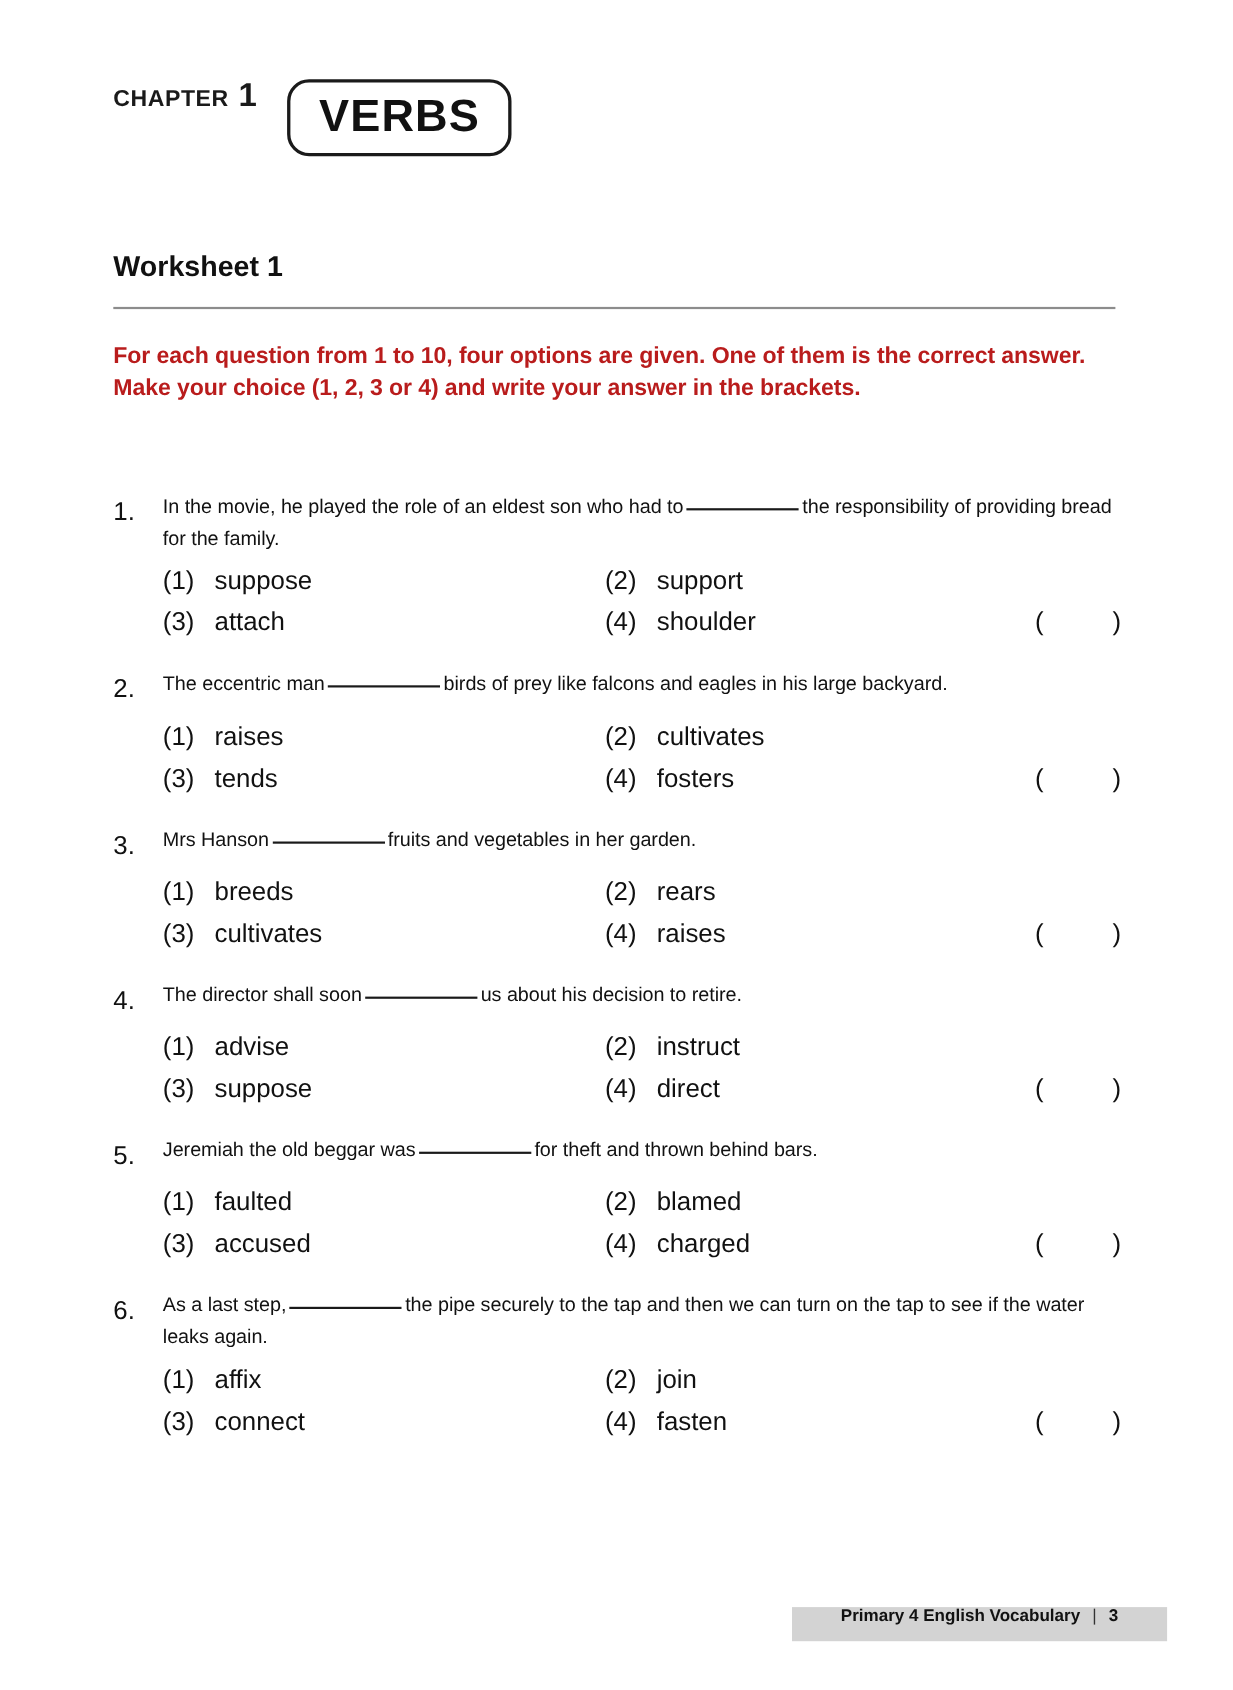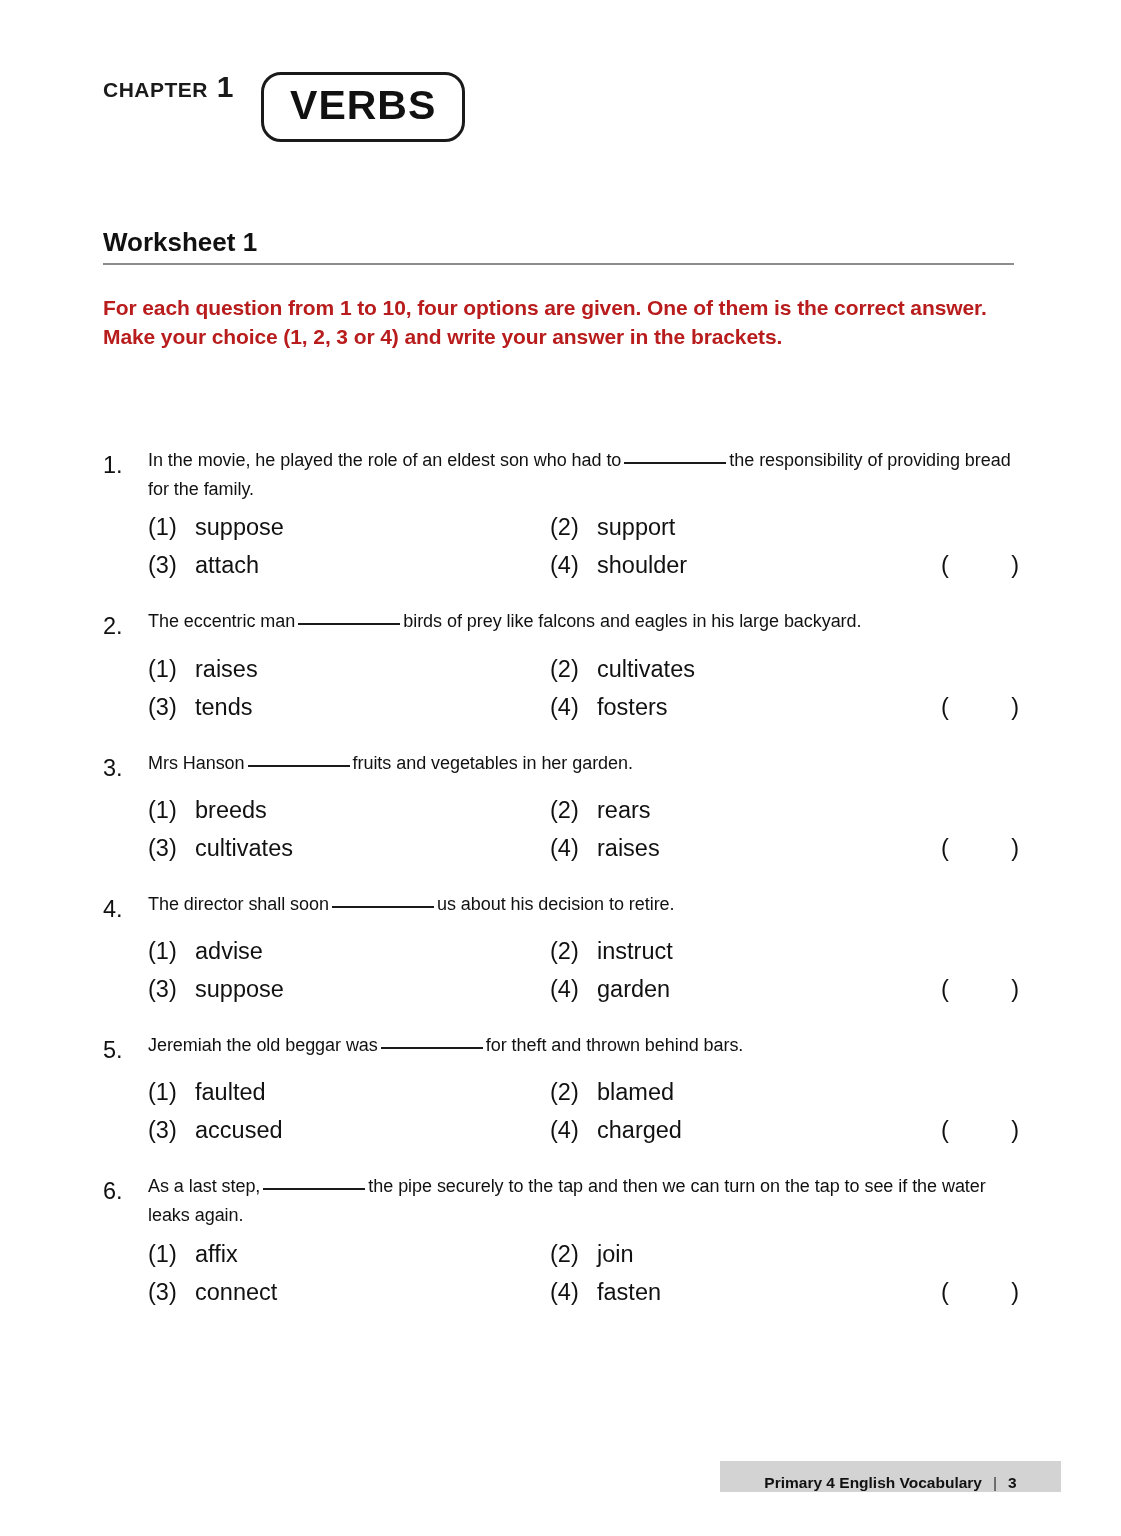--- a/index.html
+++ b/index.html
@@ -63,21 +63,21 @@
     position: absolute;
     left: 103px;
     top: 228px;
     width: 911px;
   }
   .worksheet-title {
     font-size: 26px;
     font-weight: 700;
     color: #111111;
     line-height: 1.1;
-    padding-bottom: 6px;
+    padding-bottom: 22px;
   }
   .worksheet-rule {
     border-bottom: 2px solid #8c8c8c;
     width: 911px;
     height: 0;
   }
   .instructions {
     margin-top: 28px;
     font-size: 21px;
     font-weight: 700;
@@ -159,21 +159,21 @@
 
   
   .footer-band {
     position: absolute;
     left: 720px;
     top: 1461px;
     width: 341px;
     height: 31px;
     background: #d3d3d3;
     display: flex;
-    align-items: flex-end;
+    align-items: flex-start;
     justify-content: center;
   }
   .footer-inner {
     display: flex;
     align-items: center;
     font-size: 15.5px;
     font-weight: 700;
     color: #111111;
     white-space: nowrap;
   }
@@ -307,21 +307,21 @@
             <span>instruct</span>
           </div>
       </div>
       <div class="opt-row">
         <div class="opt opt-left">
             <span class="opt-marker">(3)</span>
             <span>suppose</span>
           </div>
         <div class="opt">
             <span class="opt-marker">(4)</span>
-            <span>garden</span>
+            <span>direct</span>
           </div>
       </div>
       <div class="answer-bracket">(  )</div>
     </div>
   </div>
 
   <div class="question">
     <div class="q-body">
       <div class="q-num">5.</div>
       <div class="q-text"><span>Jeremiah the old beggar was</span><span class="blank-rule"></span><span>for theft and thrown behind bars.</span></div>

